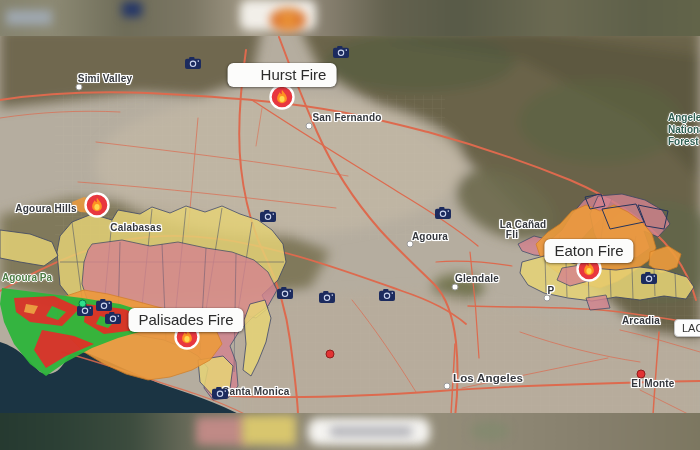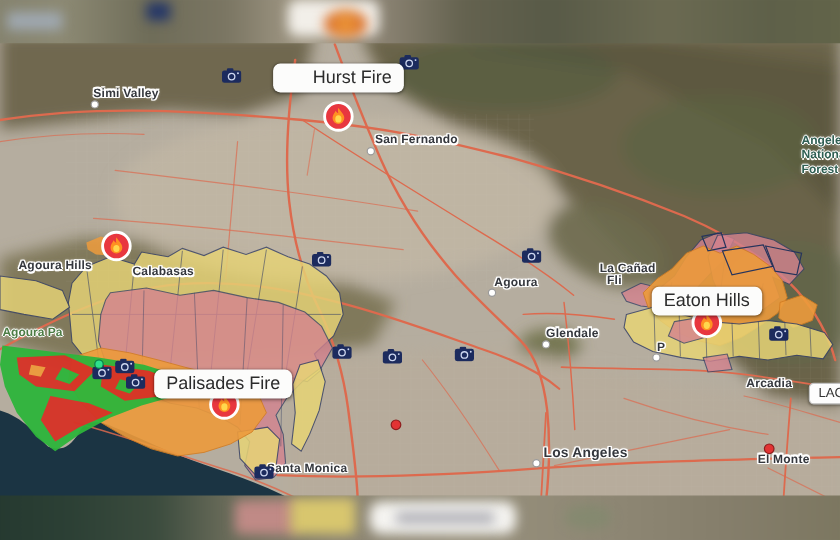--- a/index.html
+++ b/index.html
@@ -198,21 +198,21 @@
       <div class="city" style="left: 477px; top: 278px;">Glendale</div>
       <div class="city-dot" style="left: 455px; top: 287px;"></div>
       <div class="city" style="left: 551px; top: 290px;">P</div>
       <div class="city-dot" style="left: 547px; top: 298px;"></div>
       <div class="city major" style="left: 448px; top: 378px; margin-left: 40px;">Los Angeles</div>
       <div class="city-dot" style="left: 447px; top: 386px;"></div>
       <div class="city" style="left: 256px; top: 391px;">Santa Monica</div>
       <div class="city" style="left: 653px; top: 383px;">El Monte</div>
       <div class="city" style="left: 641px; top: 320px;">Arcadia</div>
       <div class="city" style="left: 136px; top: 227px;">Calabasas</div>
-      <div class="city" style="left: 46px; top: 222px;">Agoura Hills</div>
+      <div class="city" style="left: 46px; top: 208px;">Agoura Hills</div>
       <div class="city" style="left: 523px; top: 224px;">La Cañad</div>
       <div class="city" style="left: 512px; top: 234px;">Fli</div>
       <div class="area-label" style="left: 668px; top: 112px; width: 72px; color: rgb(47, 95, 83);">Angeles National Forest</div>
       <div class="area-label" style="left: 2px; top: 272px; width: 60px; color: rgb(76, 124, 68);">Agoura Pa</div>
       <div class="camera" style="left: 193px; top: 63px;">
   <svg width="17" height="13" viewBox="0 0 17 13">
     <rect x="4.6" y="0.4" width="5.4" height="3.4" rx="1" fill="#1c2b5e"></rect>
     <rect x="0.5" y="2.2" width="16" height="10.3" rx="2" fill="#1c2b5e"></rect>
     <circle cx="8.5" cy="7.3" r="2.7" fill="none" stroke="#cdd6ef" stroke-width="1.1"></circle>
     <circle cx="13.8" cy="4.6" r="0.8" fill="#cdd6ef"></circle>
@@ -307,21 +307,21 @@
     <circle cx="13.8" cy="4.6" r="0.8" fill="#cdd6ef"></circle>
   </svg>
 </div>
       <div class="fire-icon" style="left: 282px; top: 97px;">
   <svg width="27" height="27" viewBox="0 0 27 27">
     <circle cx="13.5" cy="13.5" r="11.5" fill="#e8373f" stroke="#ffffff" stroke-width="2.4"></circle>
     <path d="M13.5 6.2 C15 9.2 18.4 11.2 18.4 14.9 A4.9 4.9 0 0 1 8.6 14.9 C8.6 12.4 10.4 10.6 11.2 8.8 C11.9 10 12.8 10.7 13.5 10.8 C12.9 9.3 13.1 7.6 13.5 6.2 Z" fill="#ff9022"></path>
     <ellipse cx="13.5" cy="15.6" rx="2.6" ry="3" fill="#ffd84d"></ellipse>
   </svg>
 </div>
-      <div class="fire-label" style="left: 282px; top: 65px; padding-left: 33px;">Hurst Fire</div>
+      <div class="fire-label" style="left: 282px; top: 75px; padding-left: 33px;">Hurst Fire</div>
       <div class="fire-icon" style="left: 97px; top: 205px;">
   <svg width="27" height="27" viewBox="0 0 27 27">
     <circle cx="13.5" cy="13.5" r="11.5" fill="#e8373f" stroke="#ffffff" stroke-width="2.4"></circle>
     <path d="M13.5 6.2 C15 9.2 18.4 11.2 18.4 14.9 A4.9 4.9 0 0 1 8.6 14.9 C8.6 12.4 10.4 10.6 11.2 8.8 C11.9 10 12.8 10.7 13.5 10.8 C12.9 9.3 13.1 7.6 13.5 6.2 Z" fill="#ff9022"></path>
     <ellipse cx="13.5" cy="15.6" rx="2.6" ry="3" fill="#ffd84d"></ellipse>
   </svg>
 </div>
       <div class="fire-icon" style="left: 187px; top: 337px;">
   <svg width="27" height="27" viewBox="0 0 27 27">
     <circle cx="13.5" cy="13.5" r="11.5" fill="#e8373f" stroke="#ffffff" stroke-width="2.4"></circle>
@@ -330,21 +330,21 @@
   </svg>
 </div>
       <div class="fire-label" style="left: 186px; top: 320px;">Palisades Fire</div>
       <div class="fire-icon" style="left: 589px; top: 269px;">
   <svg width="27" height="27" viewBox="0 0 27 27">
     <circle cx="13.5" cy="13.5" r="11.5" fill="#e8373f" stroke="#ffffff" stroke-width="2.4"></circle>
     <path d="M13.5 6.2 C15 9.2 18.4 11.2 18.4 14.9 A4.9 4.9 0 0 1 8.6 14.9 C8.6 12.4 10.4 10.6 11.2 8.8 C11.9 10 12.8 10.7 13.5 10.8 C12.9 9.3 13.1 7.6 13.5 6.2 Z" fill="#ff9022"></path>
     <ellipse cx="13.5" cy="15.6" rx="2.6" ry="3" fill="#ffd84d"></ellipse>
   </svg>
 </div>
-      <div class="fire-label" style="left: 589px; top: 251px;">Eaton Hills</div>
+      <div class="fire-label" style="left: 589px; top: 251px;">Eaton Fire</div>
       <div class="incident-marker" style="left: 330px; top: 354px;"></div>
       <div class="incident-marker" style="left: 641px; top: 374px;"></div>
       <div class="incident-label partial" style="left: 674px; top: 328px;">LAC-</div>
     </div>
 
   <div class="blur-strip blur-top">
     <div class="blur-art"></div>
     <div class="blob" style="left:6px;top:10px;width:46px;height:15px;background:#9fa8b0;border-radius:2px;"></div>
     <div class="blob" style="left:122px;top:2px;width:20px;height:15px;background:#243668;border-radius:3px;"></div>
     <div class="blob" style="left:240px;top:0px;width:76px;height:30px;background:#f2efe9;border-radius:8px;"></div>

